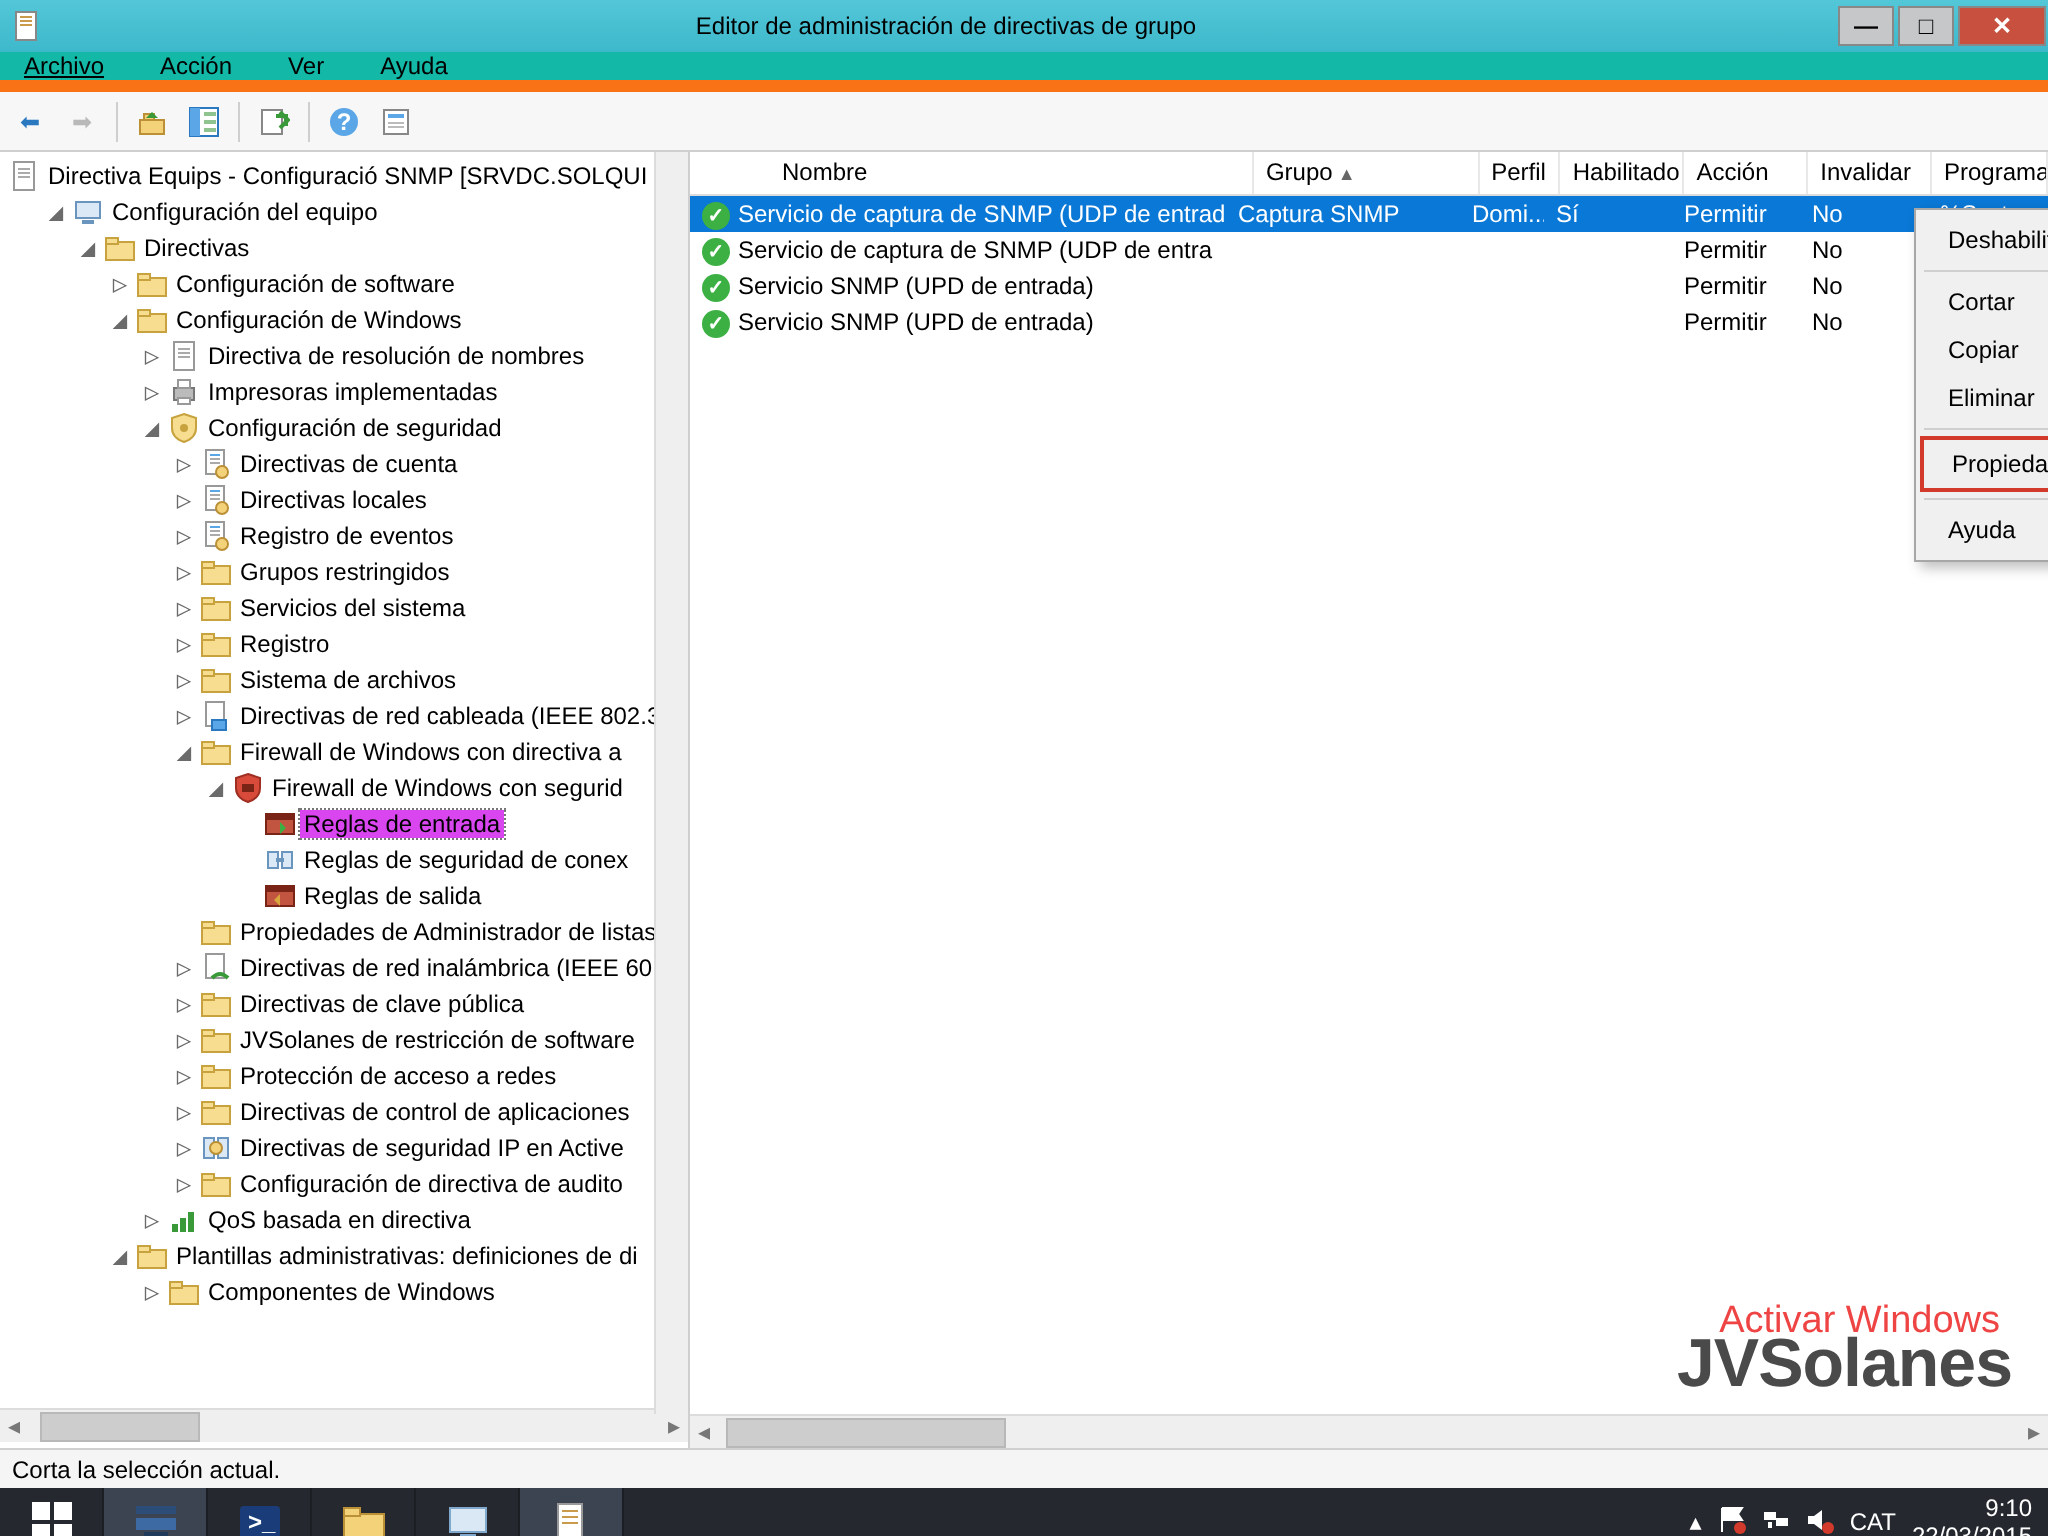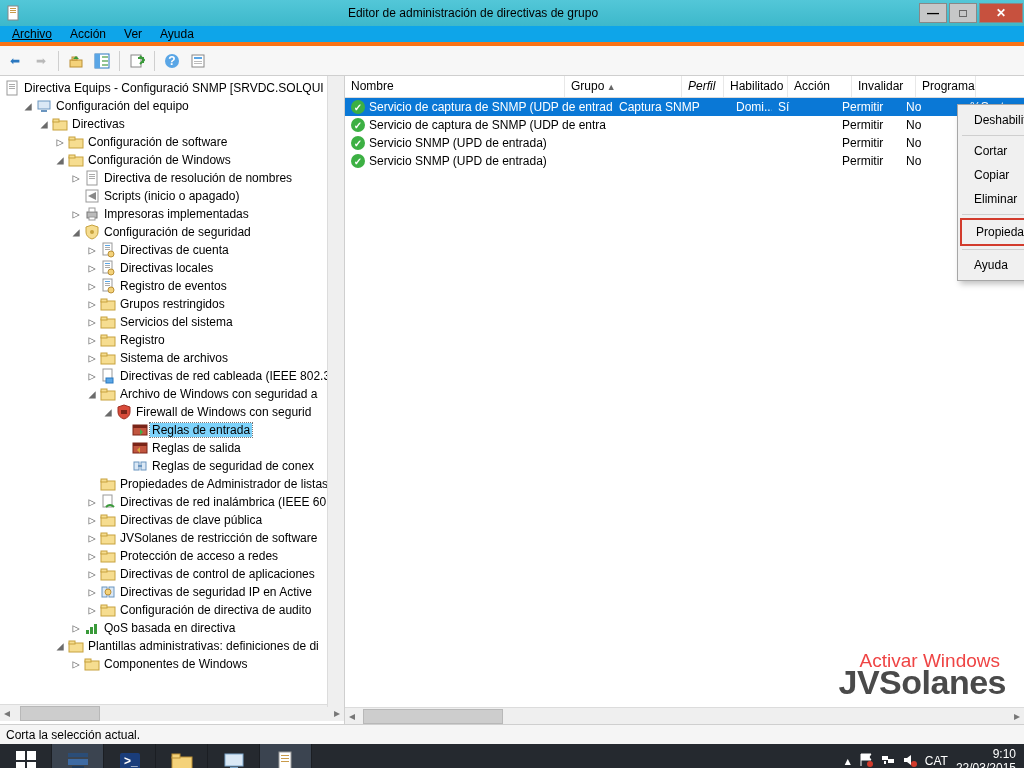--- a/index.html
+++ b/index.html
@@ -7,39 +7,39 @@
 
   
   .titlebar { height: 26px; background: linear-gradient(#53c7d8, #3db8cb); display: flex; align-items: center; padding-left: 6px; }
   .titlebar .t-icon { width: 16px; height: 16px; margin-right: 6px; }
   .titlebar .t-title { flex: 1; text-align: center; color: #000; }
   .titlebar .t-buttons { display: flex; }
   .titlebar .t-btn { width: 28px; height: 20px; margin: 0 1px; background: #c6c7c8; border: 1px solid #888; display: flex; align-items: center; justify-content: center; font-weight: bold; }
   .titlebar .t-close { background: #c7513e; color: #fff; width: 44px; }
 
   
-  .menubar { height: 20px; background: #0ea5e9; border-bottom: 4px solid #f97316; display: flex; align-items: center; padding-left: 4px; gap: 2px; }
+  .menubar { height: 20px; background: #14b8a6; border-bottom: 6px solid #f97316; display: flex; align-items: center; padding-left: 4px; gap: 12px; }
   .menubar .m-item { padding: 2px 8px; }
   .menubar .m-item:first-child { text-decoration: underline; }
 
   
   .toolbar { height: 30px; background: #f7f7f7; border-bottom: 1px solid #cfcfcf; display: flex; align-items: center; padding-left: 4px; gap: 4px; }
   .toolbar .tb-sep { width: 1px; height: 20px; background: #cfcfcf; margin: 0 2px; }
   .toolbar .tb-btn { width: 22px; height: 22px; display: flex; align-items: center; justify-content: center; border: 1px solid transparent; }
 
   
   .body { display: flex; height: 648px; }
   .tree-pane { width: 345px; border-right: 1px solid #cfcfcf; overflow: hidden; position: relative; background: #fff; }
   .tree-pane .tree-clip { height: 628px; overflow: hidden; }
   .list-pane { flex: 1; position: relative; overflow: hidden; background: #fff; }
 
   
   .tree { padding-top: 3px; }
   .tree-row { display: flex; align-items: center; height: 18px; white-space: nowrap; padding-left: 2px; }
-  .tree-row.selected .lbl { background: #7dd3fc; outline: 1px dotted #777; }
+  .tree-row.selected .lbl { background: #d946ef; outline: 1px dotted #777; }
   .tree .exp { width: 12px; text-align: center; color: #6b6b6b; font-family: Consolas, monospace; cursor: pointer; }
   .tree .icn { width: 16px; height: 16px; margin: 0 2px; display: inline-flex; align-items: center; justify-content: center; }
   .tree .lbl { padding: 0 2px; }
   .tree .sp { display: inline-block; }
 
   
   .hscroll { height: 17px; background: #efefef; border-top: 1px solid #dcdcdc; display: flex; align-items: center; }
   .hscroll .thumb { height: 15px; background: #cdcdcd; border: 1px solid #b8b8b8; }
   .vscroll { position: absolute; right: 0; top: 0; bottom: 17px; width: 17px; background: #efefef; border-left: 1px solid #dcdcdc; }
 
@@ -218,31 +218,20 @@
                 <rect x="3" y="1" width="10" height="14" fill="#fff" stroke="#999"></rect>
                 <rect x="5" y="4" width="6" height="1" fill="#aaa"></rect>
                 <rect x="5" y="6" width="6" height="1" fill="#aaa"></rect>
                 <rect x="5" y="8" width="6" height="1" fill="#aaa"></rect>
               </svg>
             </span>
             <span class="lbl">Directiva de resolución de nombres</span>
           </div>
           <div class="tree-row">
             <span class="sp" style="width:68px"></span>
-            <span class="exp">&nbsp;</span>
-            <span class="icn">
-              <svg width="16" height="16">
-                <rect x="2" y="2" width="12" height="12" fill="#fff" stroke="#999"></rect>
-                <path d="M4 8 L12 4 L12 12 Z" fill="#888"></path>
-              </svg>
-            </span>
-            <span class="lbl">Scripts (inicio o apagado)</span>
-          </div>
-          <div class="tree-row">
-            <span class="sp" style="width:68px"></span>
             <span class="exp">▷</span>
             <span class="icn">
               <svg width="16" height="16">
                 <rect x="3" y="6" width="10" height="6" fill="#bbb" stroke="#777"></rect>
                 <rect x="5" y="2" width="6" height="4" fill="#fff" stroke="#999"></rect>
                 <rect x="5" y="11" width="6" height="3" fill="#fff" stroke="#999"></rect>
               </svg>
             </span>
             <span class="lbl">Impresoras implementadas</span>
           </div>
@@ -356,21 +345,21 @@
           </div>
           <div class="tree-row">
             <span class="sp" style="width:84px"></span>
             <span class="exp">◢</span>
             <span class="icn">
               <svg width="16" height="16">
                 <rect x="1" y="5" width="14" height="9" fill="#f6dd90" stroke="#c7a23e"></rect>
                 <rect x="1" y="3" width="6" height="3" fill="#f6dd90" stroke="#c7a23e"></rect>
               </svg>
             </span>
-            <span class="lbl">Archivo de Windows con seguridad a</span>
+            <span class="lbl">Firewall de Windows con directiva a</span>
           </div>
           <div class="tree-row">
             <span class="sp" style="width:100px"></span>
             <span class="exp">◢</span>
             <span class="icn">
               <svg width="16" height="16">
                 <path d="M8 1 L14 3 L14 8 Q14 13 8 15 Q2 13 2 8 L2 3 Z" fill="#d84b3a" stroke="#9e2f22"></path>
                 <rect x="5" y="6" width="6" height="4" fill="#7a2418"></rect>
               </svg>
             </span>
@@ -386,38 +375,38 @@
                 <path d="M8 7 L11 10 L8 13 Z" fill="#3cb043"></path>
               </svg>
             </span>
             <span class="lbl">Reglas de entrada</span>
           </div>
           <div class="tree-row">
             <span class="sp" style="width:116px"></span>
             <span class="exp">&nbsp;</span>
             <span class="icn">
               <svg width="16" height="16">
+                <rect x="2" y="4" width="5" height="8" fill="#dbe8f5" stroke="#6a95bf"></rect>
+                <rect x="9" y="4" width="5" height="8" fill="#dbe8f5" stroke="#6a95bf"></rect>
+                <rect x="6" y="7" width="4" height="2" fill="#6a95bf"></rect>
+              </svg>
+            </span>
+            <span class="lbl">Reglas de seguridad de conex</span>
+          </div>
+          <div class="tree-row">
+            <span class="sp" style="width:116px"></span>
+            <span class="exp">&nbsp;</span>
+            <span class="icn">
+              <svg width="16" height="16">
                 <rect x="1" y="3" width="14" height="10" fill="#c1553f" stroke="#7a2418"></rect>
                 <rect x="1" y="3" width="14" height="3" fill="#7a2418"></rect>
                 <path d="M8 7 L5 10 L8 13 Z" fill="#d8a63c"></path>
               </svg>
             </span>
             <span class="lbl">Reglas de salida</span>
-          </div>
-          <div class="tree-row">
-            <span class="sp" style="width:116px"></span>
-            <span class="exp">&nbsp;</span>
-            <span class="icn">
-              <svg width="16" height="16">
-                <rect x="2" y="4" width="5" height="8" fill="#dbe8f5" stroke="#6a95bf"></rect>
-                <rect x="9" y="4" width="5" height="8" fill="#dbe8f5" stroke="#6a95bf"></rect>
-                <rect x="6" y="7" width="4" height="2" fill="#6a95bf"></rect>
-              </svg>
-            </span>
-            <span class="lbl">Reglas de seguridad de conex</span>
           </div>
           <div class="tree-row">
             <span class="sp" style="width:84px"></span>
             <span class="exp">&nbsp;</span>
             <span class="icn">
               <svg width="16" height="16">
                 <rect x="1" y="5" width="14" height="9" fill="#f6dd90" stroke="#c7a23e"></rect>
                 <rect x="1" y="3" width="6" height="3" fill="#f6dd90" stroke="#c7a23e"></rect>
               </svg>
             </span>
@@ -541,23 +530,23 @@
     <div class="hscroll">
       <div style="width:14px;text-align:center;color:#777">◂</div>
       <div class="thumb" style="width:80px;margin-left:6px"></div>
       <div style="flex:1"></div>
       <div style="width:14px;text-align:center;color:#777">▸</div>
     </div>
   </div>
 
   <div class="list-pane">
     <div class="list-header" id="list-header">
-        <div class="col" style="width: 220px;">Nombre</div>
+        <div class="col" style="width: 252px; margin-left: 40px;">Nombre</div>
         <div class="col sort" style="width: 117px;">Grupo</div>
-        <div class="col" style="width: 42px; font-style: italic;">Perfil</div>
+        <div class="col" style="width: 42px;">Perfil</div>
         <div class="col" style="width: 64px;">Habilitado</div>
         <div class="col" style="width: 64px;">Acción</div>
         <div class="col" style="width: 64px;">Invalidar</div>
         <div class="col" style="width: 60px;">Programa</div>
       </div>
     <div class="list-rows" id="list-rows">
         <div class="list-row sel">
           <div class="cell" style="width: 268px;"><span class="green-check">✓</span>Servicio de captura de SNMP (UDP de entrada)</div>
           <div class="cell" style="width: 117px;">Captura SNMP</div>
           <div class="cell" style="width: 42px;">Domi...</div>

